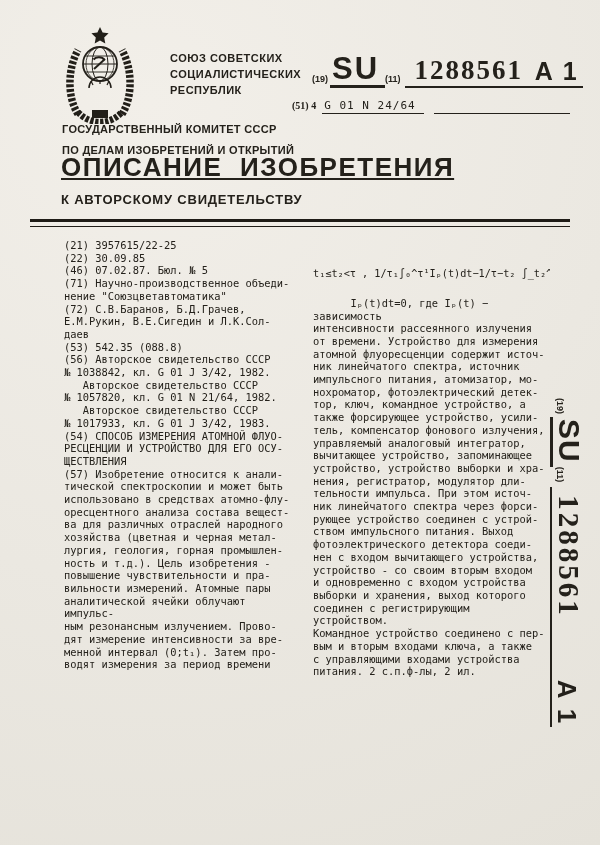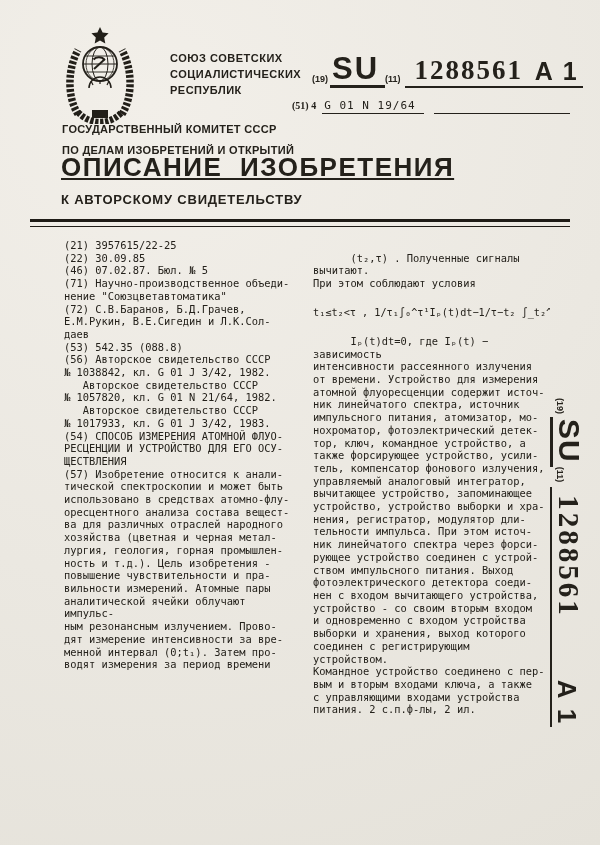--- a/index.html
+++ b/index.html
@@ -127,21 +127,21 @@
     <span class="su-mark">SU</span>
     <span class="tiny-code">(11)</span>
     <span class="pubnum-wrap">
       <span class="pub-number">1288561</span>
       <span class="kind-code">A 1</span>
     </span>
   </div>
 
   <div class="ipc-line">
     <span class="ipc-prefix">(51) 4</span>
-    <span class="ipc-class">G 01 N 19/64</span>
+    <span class="ipc-class">G 01 N 24/64</span>
     <span class="ipc-trail"></span>
   </div>
 
   <div class="doc-title">ОПИСАНИЕ ИЗОБРЕТЕНИЯ</div>
   <div class="doc-subtitle">К АВТОРСКОМУ СВИДЕТЕЛЬСТВУ</div>
   <div class="rule"></div>
 
   <div class="columns">
     <div class="col">(21) 3957615/22-25
 (22) 30.09.85
@@ -170,22 +170,20 @@
 лургия, геология, горная промышлен-
 ность и т.д.). Цель изобретения -
 повышение чувствительности и пра-
 вильности измерений. Атомные пары
 аналитической ячейки облучают импульс-
 ным резонансным излучением. Прово-
 дят измерение интенсивности за вре-
 менной интервал (0;t₁). Затем про-
 водят измерения за период времени</div>
     <div class="col">
-      <span>(t₂,τ) . Полученные сигналы вычитают.
-При этом соблюдают условия</span>
       <span class="formula">t₁≤t₂&lt;τ ,  1/τ₁∫₀^τ¹Iₚ(t)dt−1/τ−t₂ ∫_t₂^τ̄¹</span>
       <span>Iₚ(t)dt=0, где Iₚ(t) − зависимость
 интенсивности рассеянного излучения
 от времени. Устройство для измерения
 атомной флуоресценции содержит источ-
 ник линейчатого спектра, источник
 импульсного питания, атомизатор, мо-
 нохроматор, фотоэлектрический детек-
 тор, ключ, командное устройство, а
 также форсирующее устройство, усили-

